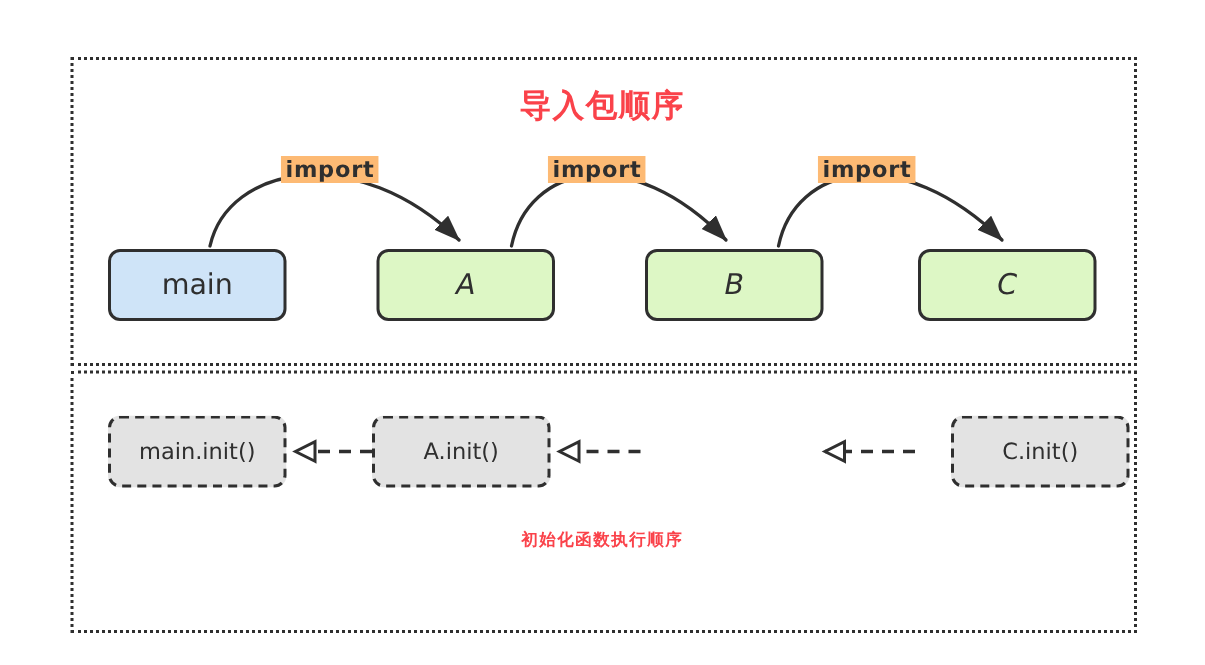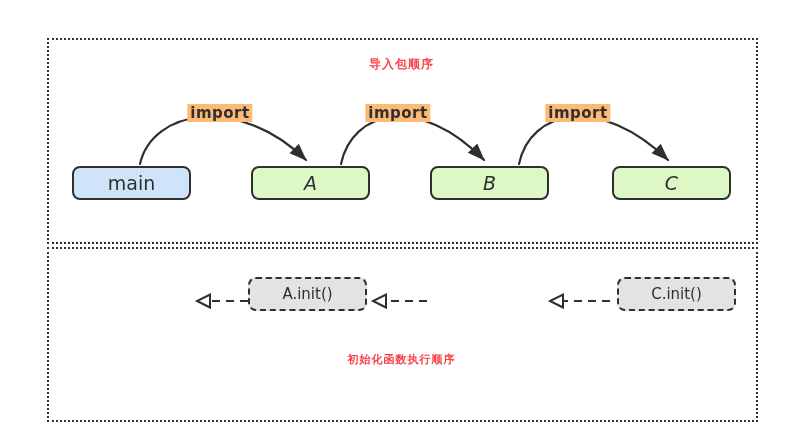--- a/index.html
+++ b/index.html
@@ -19,26 +19,26 @@
   }
   .panel-top{left:47px;top:38px;width:711px;height:206px;}
   .panel-bottom{left:47px;top:247px;width:711px;height:175px;}
   .section-title{
     position:absolute;left:0;right:0;
     text-align:center;
     color:var(--accent-red,#fa424a);
     font-weight:bold;
     letter-spacing:1px;
   }
-  .title-import{top:56px;font-size:12px;}
+  .title-import{top:56px;font-size:21px;}
   .title-init{top:352px;font-size:11px;}
   .node{
     position:absolute;
     box-sizing:border-box;
-    width:119px;height:34px;
+    width:119px;height:48px;
     border:2.5px solid var(--stroke-dark,#2f2f2f);
     border-radius:8px;
     display:flex;align-items:center;justify-content:center;
     font-size:19px;
     z-index:3;
   }
   .node-main{background:var(--node-main-fill,#cfe4f8);}
   .node-pkg{background:var(--node-pkg-fill,#ddf7c5);font-style:italic;}
   .node-init{
     background:var(--init-fill,#e3e3e3);
@@ -98,16 +98,17 @@
 
   <span class="edge-label" style="left:220px;">import</span>
   <span class="edge-label" style="left:398px;">import</span>
   <span class="edge-label" style="left:578px;">import</span>
 
   <div class="node node-main top-row" style="left:72px;">main</div>
   <div class="node node-pkg top-row" style="left:251px;">A</div>
   <div class="node node-pkg top-row" style="left:430px;">B</div>
   <div class="node node-pkg top-row" style="left:612px;">C</div>
 
+  <div class="node node-init bot-row" style="left:72px;">main.init()</div>
   <div class="node node-init bot-row" style="left:248px;">A.init()</div>
-  <div class="node node-init bot-row" style="left:617px;">C.init()</div>
+  <div class="node node-init bot-row" style="left:634px;">C.init()</div>
 
 </div>
 
 </body></html>

